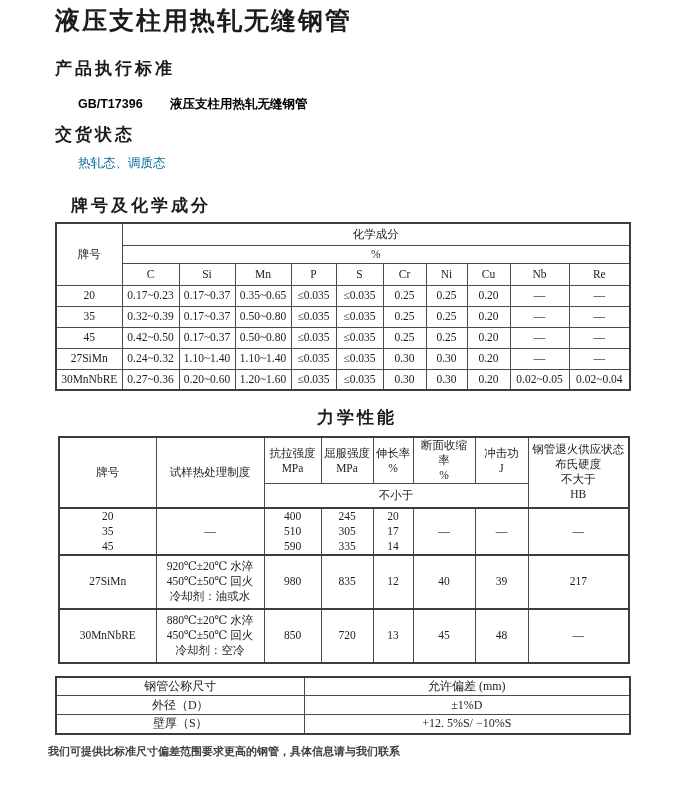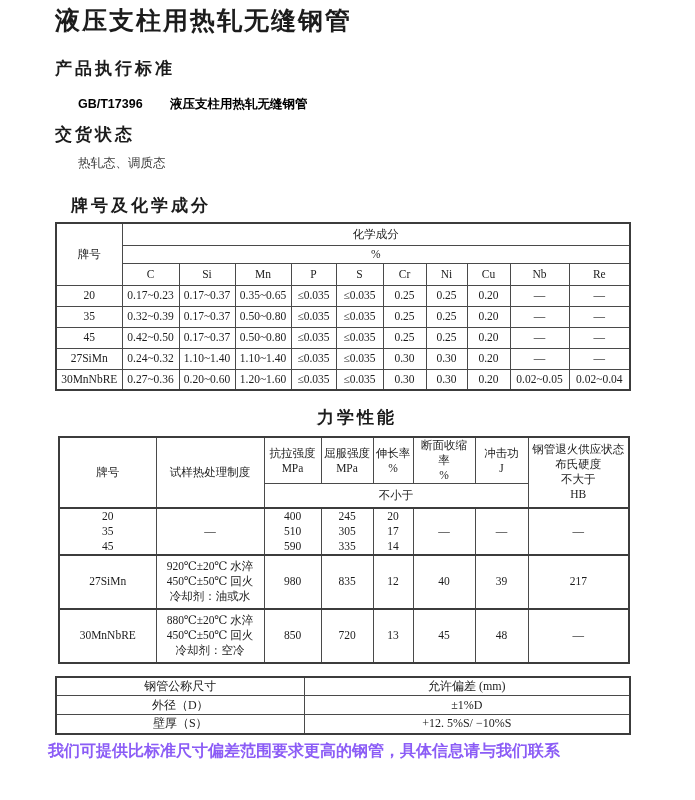--- a/index.html
+++ b/index.html
@@ -21,21 +21,21 @@
     letter-spacing: 3px;
   }
   h2.sec-standard   { margin: 22px 0 16px 0; }
   h2.sec-delivery   { margin: 12px 0 0 0; }
   h2.sec-chem       { margin: 24px 0 0 16px; }
   h2.sec-mech       { margin: 16px 0 0 0; text-align: center; }
   h2.sec-dim        { margin: 17px 0 0 0; }
 
   p.body-line {
     font-family: "Liberation Sans", "DejaVu Sans", sans-serif;
-    font-size: 12.5px; line-height: 16px; color: #404040;
+    font-size: 12.5px; line-height: 16px; color: #0369a1;
     margin: 0; padding-left: 23px;
   }
   p.standard-line { margin-top: 13px; font-weight: bold; color: #000000; }
   p.standard-line .std-name { margin-left: 24px; }
   p.delivery-line { margin-top: 9px; }
 
   table.tbl {
     border-collapse: collapse; table-layout: fixed;
     border: 2px solid #3c3c3c;
   }
@@ -62,22 +62,22 @@
   table.mech tr.mr2 { height: 54px; }
   table.mech tr.mr3 { height: 54px; }
   table.mech tr.sep td { border-top-width: 2px; border-top-color: #3c3c3c; }
 
   table.dim { width: 574px; margin-top: 12px; }
   table.dim tr { height: 19px; }
   table.dim td { font-size: 12px; }
 
   p.doc-footer {
     font-family: "Liberation Sans", "DejaVu Sans", sans-serif;
-    font-weight: bold; font-size: 16px; line-height: 16px;
-    color: #8b5cf6; margin: 8px 0 0 -7px;
+    font-weight: bold; font-size: 11px; line-height: 16px;
+    color: #404040; margin: 8px 0 0 -7px;
   }
 </style>
 </head>
 <body>
 
 <div class="page">
 
   <h1 class="doc-title">液压支柱用热轧无缝钢管</h1>
 
   <h2 class="sec sec-standard">产品执行标准</h2>

